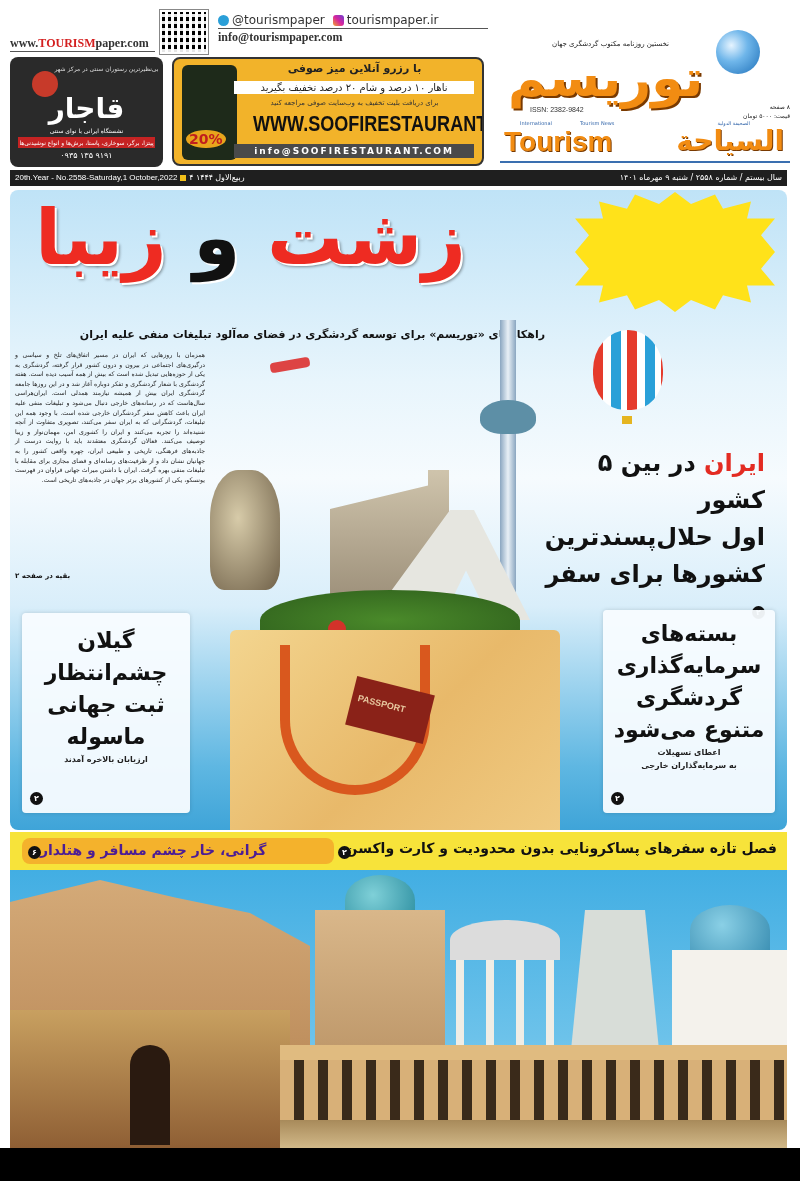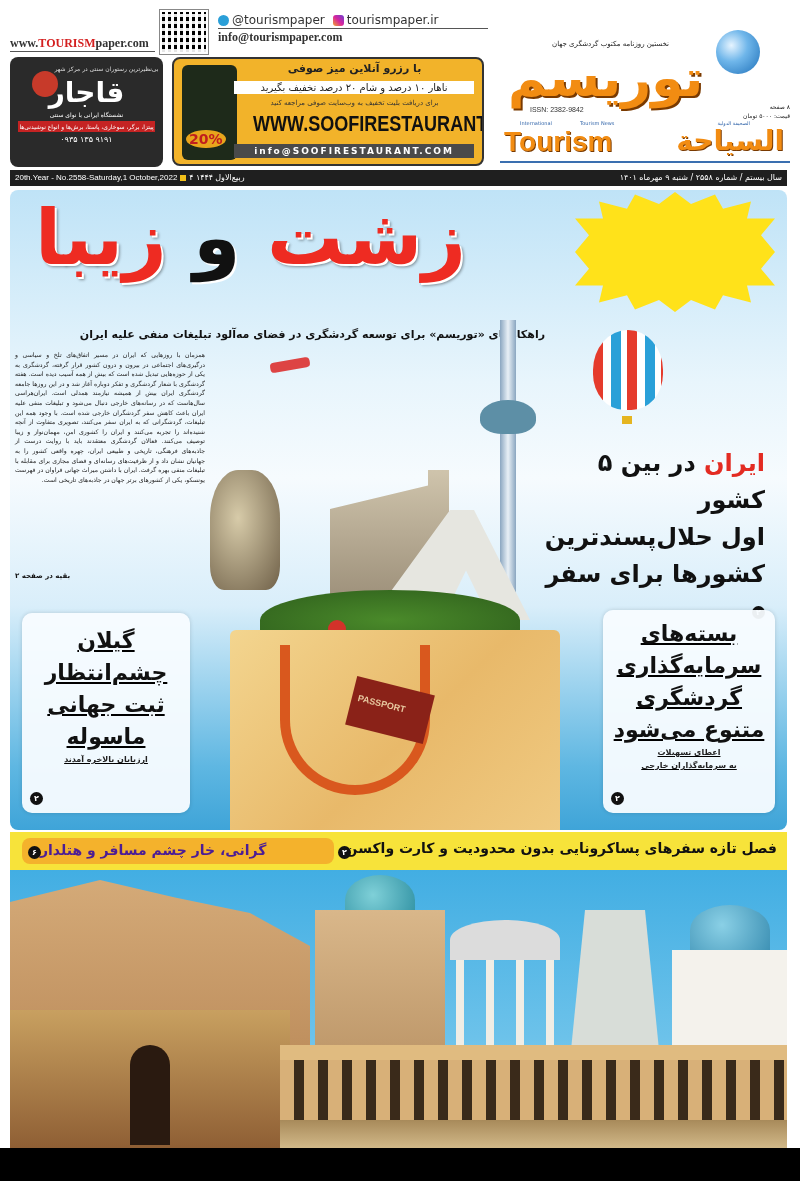--- a/index.html
+++ b/index.html
@@ -16,21 +16,21 @@
   .qr-inner { width: 100%; height: 100%; background:
       repeating-linear-gradient(0deg, rgba(255,255,255,0.9) 0 3px, transparent 3px 7px); }
   .social { left: 218px; top: 12px; width: 270px; }
   .social-row { font-size: 12px; color: #333; height: 17px; line-height: 17px; border-bottom: 1px solid #555; display: flex; gap: 8px; align-items: center; }
   .email-row { font-family: "Liberation Serif", serif; font-size: 12px; font-weight: bold; height: 17px; line-height: 17px; color: #333; }
   .soc-ic { display: inline-block; width: 11px; height: 11px; border-radius: 3px; margin-right: 3px; vertical-align: middle; }
 
   
   .qajar { left: 10px; top: 57px; width: 153px; height: 110px; background: #2a2a2a; border-radius: 8px; color: #fff; text-align: center; overflow: hidden; }
   .qajar .small { font-size: 6px; color: #ddd; margin-top: 8px; padding-left: 40px; }
-  .qajar .logo { font-size: 28px; font-weight: bold; margin-top: 4px; letter-spacing: 2px; direction: rtl; }
+  .qajar .logo { font-size: 28px; font-weight: bold; margin-top: 20px; letter-spacing: 2px; direction: rtl; }
   .qajar .sub { font-size: 6px; margin-top: 2px; }
   .qajar .strip { background: #c52323; font-size: 6px; margin: 3px 8px; padding: 2px 0; }
   .qajar .phone { font-size: 8px; margin-top: 2px; }
   .qajar .badge { position: absolute; left: 22px; top: 14px; width: 26px; height: 26px; border-radius: 50%; background: #c73a2a; }
 
   
   .soofi { left: 172px; top: 57px; width: 312px; height: 109px; background: #f2b32a; border: 2px solid #333; border-radius: 8px; overflow: hidden; }
   .soofi .phone { position: absolute; left: 8px; top: 6px; width: 55px; height: 95px; background: #1e2a1a; border-radius: 6px; }
   .soofi .phone .pct { position: absolute; left: 4px; bottom: 12px; background: #e8a51c; color: #c01e1e; font-weight: bold; font-size: 14px; padding: 1px 3px; border-radius: 50%; }
   .soofi .line1 { position: absolute; right: 10px; top: 3px; width: 235px; text-align: center; font-size: 11px; font-weight: bold; color: #222; direction: rtl; }
@@ -84,21 +84,21 @@
   .pin { position: absolute; left: 118px; top: 330px; width: 18px; height: 18px; border-radius: 50%; background: #d3322a; }
   .plane { position: absolute; left: 60px; top: 70px; width: 40px; height: 10px; background: #d44; border-radius: 4px; transform: rotate(-10deg); }
 
   .balloon { position: absolute; left: 583px; top: 140px; width: 70px; height: 80px; border-radius: 50% 50% 45% 45%; background: repeating-linear-gradient(90deg, #e53b2c 0 10px, #fff 10px 18px, #2aa0d8 18px 28px, #fff 28px 34px); }
   .balloon-basket { position: absolute; left: 612px; top: 226px; width: 10px; height: 8px; background: #e5b520; }
 
   .iran-head { position: absolute; right: 22px; top: 255px; width: 230px; text-align: right; font-size: 24px; font-weight: bold; color: #111; direction: rtl; line-height: 37px; }
   .iran-head .red { color: #e32b22; }
   .page-num { display: inline-block; width: 13px; height: 13px; border-radius: 50%; background: #111; color: #fff; font-size: 8px; line-height: 13px; text-align: center; font-weight: bold; vertical-align: middle; }
 
-  .box { position: absolute; background: rgba(248,252,255,0.95); border-radius: 10px; box-shadow: 0 0 4px rgba(0,0,0,0.15); text-align: center; direction: rtl; text-decoration: underline; }
+  .box { position: absolute; background: rgba(248,252,255,0.95); border-radius: 4px; box-shadow: 0 0 4px rgba(0,0,0,0.15); text-align: center; direction: rtl; }
   .box .h { font-size: 22px; font-weight: bold; color: #111; line-height: 32px; }
   .box .s { font-size: 8px; font-weight: bold; color: #222; line-height: 13px; }
   .box .n { position: absolute; left: 8px; bottom: 8px; }
   .box-left { left: 12px; top: 423px; width: 168px; height: 200px; padding-top: 12px; }
   .box-right { left: 593px; top: 420px; width: 172px; height: 203px; padding-top: 8px; }
 
   
   .ticker { left: 10px; top: 832px; width: 777px; height: 38px; background: #f7e33a; }
   .tick-pill { position: absolute; left: 12px; top: 6px; width: 312px; height: 26px; background: #f4b22c; border-radius: 8px; }
   .tick-a { position: absolute; right: 10px; top: 8px; font-size: 14px; font-weight: bold; color: #111; direction: rtl; }

